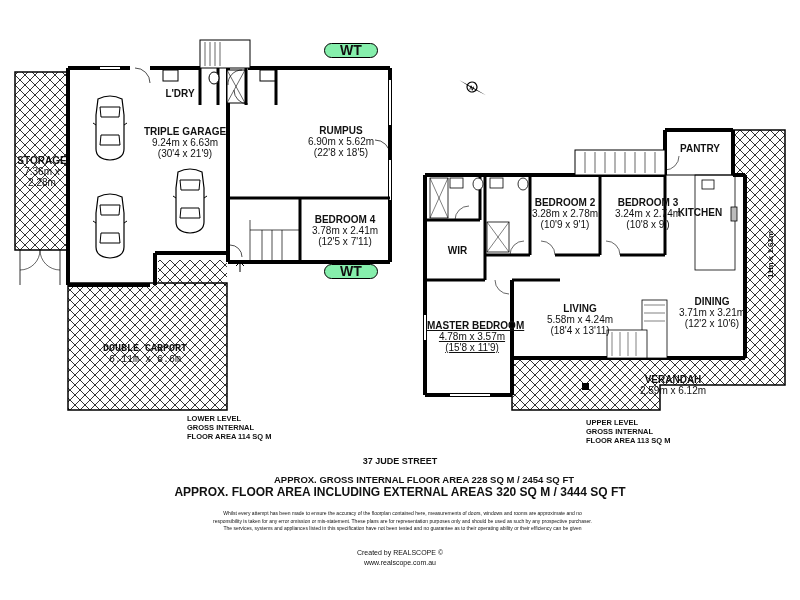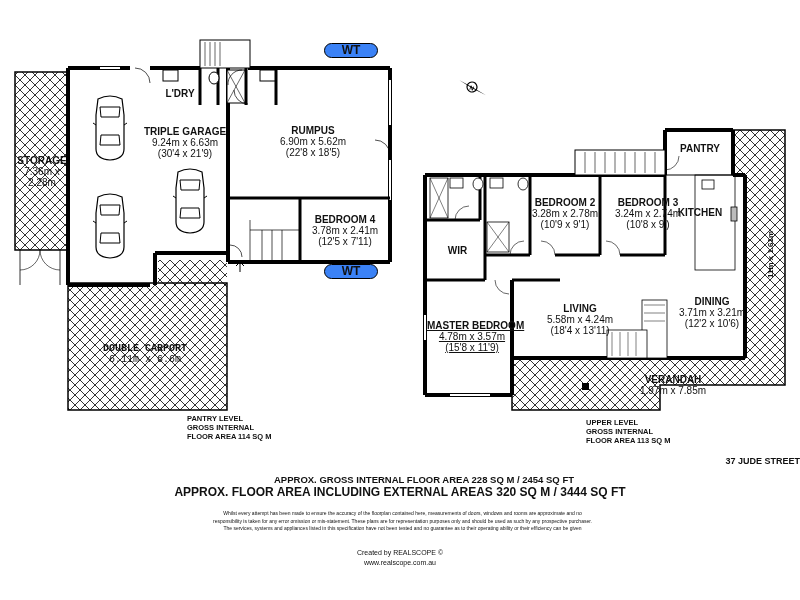--- a/index.html
+++ b/index.html
@@ -3,23 +3,23 @@
 <meta charset="utf-8">
 <style>
   html, body { margin:0; padding:0; background:#ffffff; }
   body { width:800px; height:600px; position:relative; overflow:hidden; font-family:"Liberation Sans", sans-serif; color:#111; }
   svg.plan { position:absolute; left:0; top:0; }
   .lbl { position:absolute; text-align:center; font-weight:bold; font-size:10px; line-height:11px; color:#111; white-space:nowrap; }
   .lbl .name { display:block; }
   .lbl .dim { display:block; font-weight:normal; }
   .area { position:absolute; font-weight:bold; font-size:7.5px; line-height:9px; color:#111; }
   .area span { display:block; }
-  .wt { position:absolute; width:52px; height:13px; border:1.5px solid #000; border-radius:8px; font-size:12px; font-weight:bold; text-align:center; line-height:13px; background:#3b82f6; }
+  .wt { position:absolute; width:52px; height:13px; border:1.5px solid #000; border-radius:8px; font-size:14px; font-weight:bold; text-align:center; line-height:13px; background:#86efac; }
   .footer { position:absolute; left:0; width:800px; text-align:center; }
-  .addr { top:456px; font-size:9px; font-weight:bold;text-align:right; }
+  .addr { top:456px; font-size:9px; font-weight:bold; }
   .tot1 { top:474px; font-size:9.5px; font-weight:bold;margin-left:24px; }
   .tot2 { top:485px; font-size:12px; font-weight:bold; }
   .disc { top:510px; left:210px; width:385px; font-size:5px; line-height:7.5px; text-align:center; }
   .credit { top:549px; font-size:7px; }
   .url { top:559px; font-size:7px; }
   .vert { position:absolute; transform:rotate(-90deg); transform-origin:center; font-size:8px; font-weight:bold; white-space:nowrap; }
 </style>
 </head>
 <body>
 
@@ -137,36 +137,36 @@
   <span class="dim">2.28m</span>
 </div>
 <div class="lbl" style="left:160px;top:88px;width:40px;">
   <span class="name">L'DRY</span>
 </div>
 <div class="lbl" style="left:135px;top:126px;width:100px;">
   <span class="name">TRIPLE GARAGE</span>
   <span class="dim">9.24m x 6.63m</span>
   <span class="dim">(30'4 x 21'9)</span>
 </div>
-<div class="lbl" style="left:268px;top:125px;width:90px;">
+<div class="lbl" style="left:296px;top:125px;width:90px;">
   <span class="name">RUMPUS</span>
   <span class="dim">6.90m x 5.62m</span>
   <span class="dim">(22'8 x 18'5)</span>
 </div>
 <div class="lbl" style="left:305px;top:214px;width:80px;">
   <span class="name">BEDROOM 4</span>
   <span class="dim">3.78m x 2.41m</span>
   <span class="dim">(12'5 x 7'11)</span>
 </div>
 <div class="lbl" style="left:90px;top:343px;width:110px;font-family:Liberation Mono, monospace;">
   <span class="name">DOUBLE CARPORT</span>
   <span class="dim">6.11m x 6.6m</span>
 </div>
 <div class="area" style="left:187px;top:414px;">
-  <span>PANTRY LEVEL</span>
+  <span>LOWER LEVEL</span>
   <span>GROSS INTERNAL</span>
   <span>FLOOR AREA 114 SQ M</span>
 </div>
 
 <div class="lbl" style="left:675px;top:143px;width:50px;">
   <span class="name">PANTRY</span>
 </div>
 <div class="lbl" style="left:530px;top:197px;width:70px;">
   <span class="name">BEDROOM 2</span>
   <span class="dim">3.28m x 2.78m</span>
@@ -193,21 +193,21 @@
   <span class="dim">5.58m x 4.24m</span>
   <span class="dim">(18'4 x 13'11)</span>
 </div>
 <div class="lbl" style="left:676px;top:296px;width:72px;">
   <span class="name">DINING</span>
   <span class="dim">3.71m x 3.21m</span>
   <span class="dim">(12'2 x 10'6)</span>
 </div>
 <div class="lbl" style="left:590px;top:374px;width:70px;padding-left:48px;">
   <span class="name">VERANDAH</span>
-  <span class="dim">1.97m x 7.85m</span>
+  <span class="dim">2.59m x 6.12m</span>
 </div>
 <div class="vert" style="left:740px;top:250px;width:60px;text-align:center;">11m x 1.61m</div>
 <div class="area" style="left:586px;top:418px;">
   <span>UPPER LEVEL</span>
   <span>GROSS INTERNAL</span>
   <span>FLOOR AREA 113 SQ M</span>
 </div>
 
 <div class="footer addr">37 JUDE STREET</div>
 <div class="footer tot1">APPROX. GROSS INTERNAL FLOOR AREA 228 SQ M / 2454 SQ FT</div>

